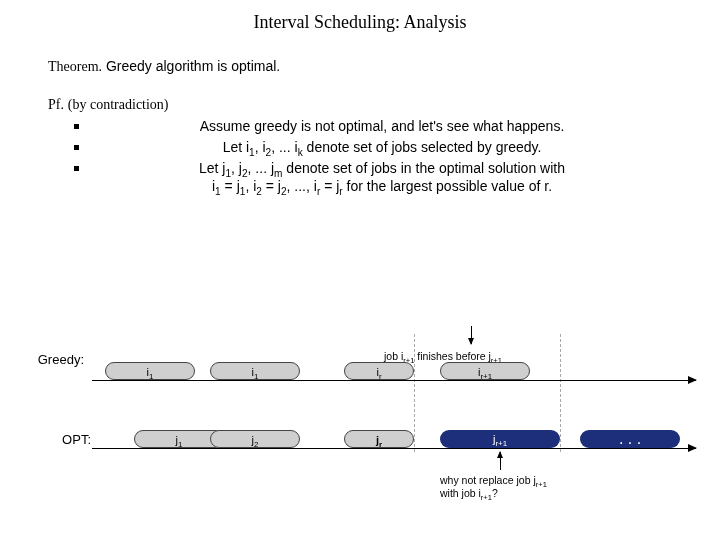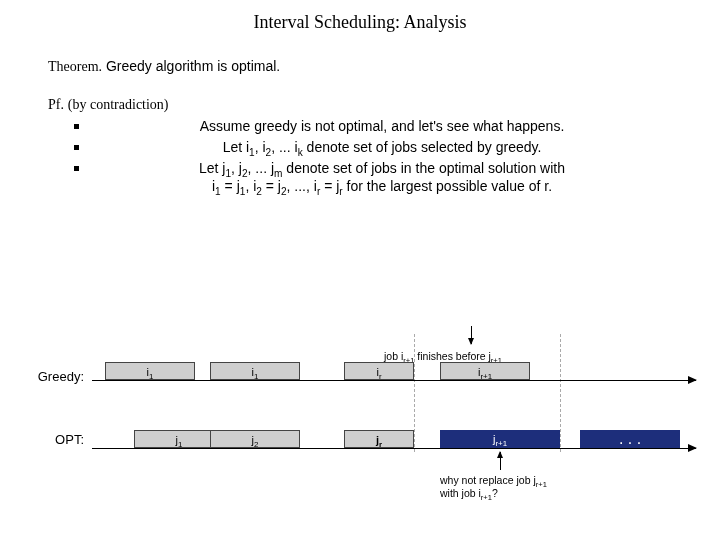--- a/index.html
+++ b/index.html
@@ -92,20 +92,21 @@
     border-bottom: 4.5px solid transparent;
   }
   .bar {
     position: absolute;
     height: 18px;
     font-family: Verdana, sans-serif;
     font-size: 11px;
     text-align: center;
     line-height: 18px;
     box-sizing: border-box;
+    border-radius: 9px;
   }
   .bar.grey {
     background: #cfcfcf;
     border: 1px solid #444;
     color: #000;
   }
   .bar.navy {
     background: #1d2e7b;
     color: #fff;
   }
@@ -181,28 +182,28 @@
   <div class="smallnote" style="left:384px; top:-10px;margin-top:40px;">
     <span>job i</span><sub>r+1</sub><span> finishes before j</span><sub>r+1</sub>
   </div>
   <div class="vshaft" style="left:471px; top:6px; height:18px;">
       <div class="head-down"></div>
     </div>
 
   <div class="guide" style="left:414px; top:14px; height:118px;"></div>
   <div class="guide" style="left:560px; top:14px; height:118px;"></div>
 
-  <div class="row-label" style="top:49px; left:0;">Greedy:</div>
+  <div class="row-label" style="top:32px; left:0;">Greedy:</div>
   <div class="axis" style="top:60px;"></div>
   <div class="bar grey" style="left:105px; top:42px; width:90px;"><span>i</span><sub>1</sub></div>
   <div class="bar grey" style="left:210px; top:42px; width:90px;"><span>i</span><sub>1</sub></div>
   <div class="bar grey" style="left:344px; top:42px; width:70px;"><span>i</span><sub>r</sub></div>
   <div class="bar grey" style="left:440px; top:42px; width:90px;"><span>i</span><sub>r+1</sub></div>
 
-  <div class="row-label" style="top:112px; left:0;">OPT:</div>
+  <div class="row-label" style="top:112px; left:0;padding-left:7px;">OPT:</div>
   <div class="axis" style="top:128px;"></div>
   <div class="bar grey" style="left:105px; top:110px; width:90px;margin-left:29px;"><span>j</span><sub>1</sub></div>
   <div class="bar grey" style="left:210px; top:110px; width:90px;"><span>j</span><sub>2</sub></div>
   <div class="bar grey" style="left:344px; top:110px; width:70px;font-weight:bold;"><span>j</span><sub>r</sub></div>
   <div class="bar navy" style="left:440px; top:110px; width:120px;"><span>j</span><sub>r+1</sub></div>
   <div class="bar navy" style="left:580px; top:110px; width:100px;"><span class="ellipsis" style="position:static;">. . .</span></div>
 
   <div class="vshaft" style="left:500px; top:132px; height:18px;">
       <div class="head-up"></div>
     </div>

